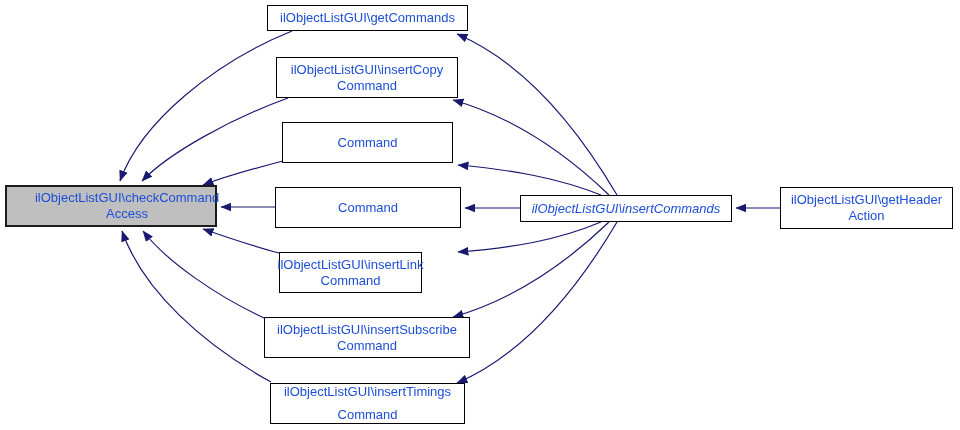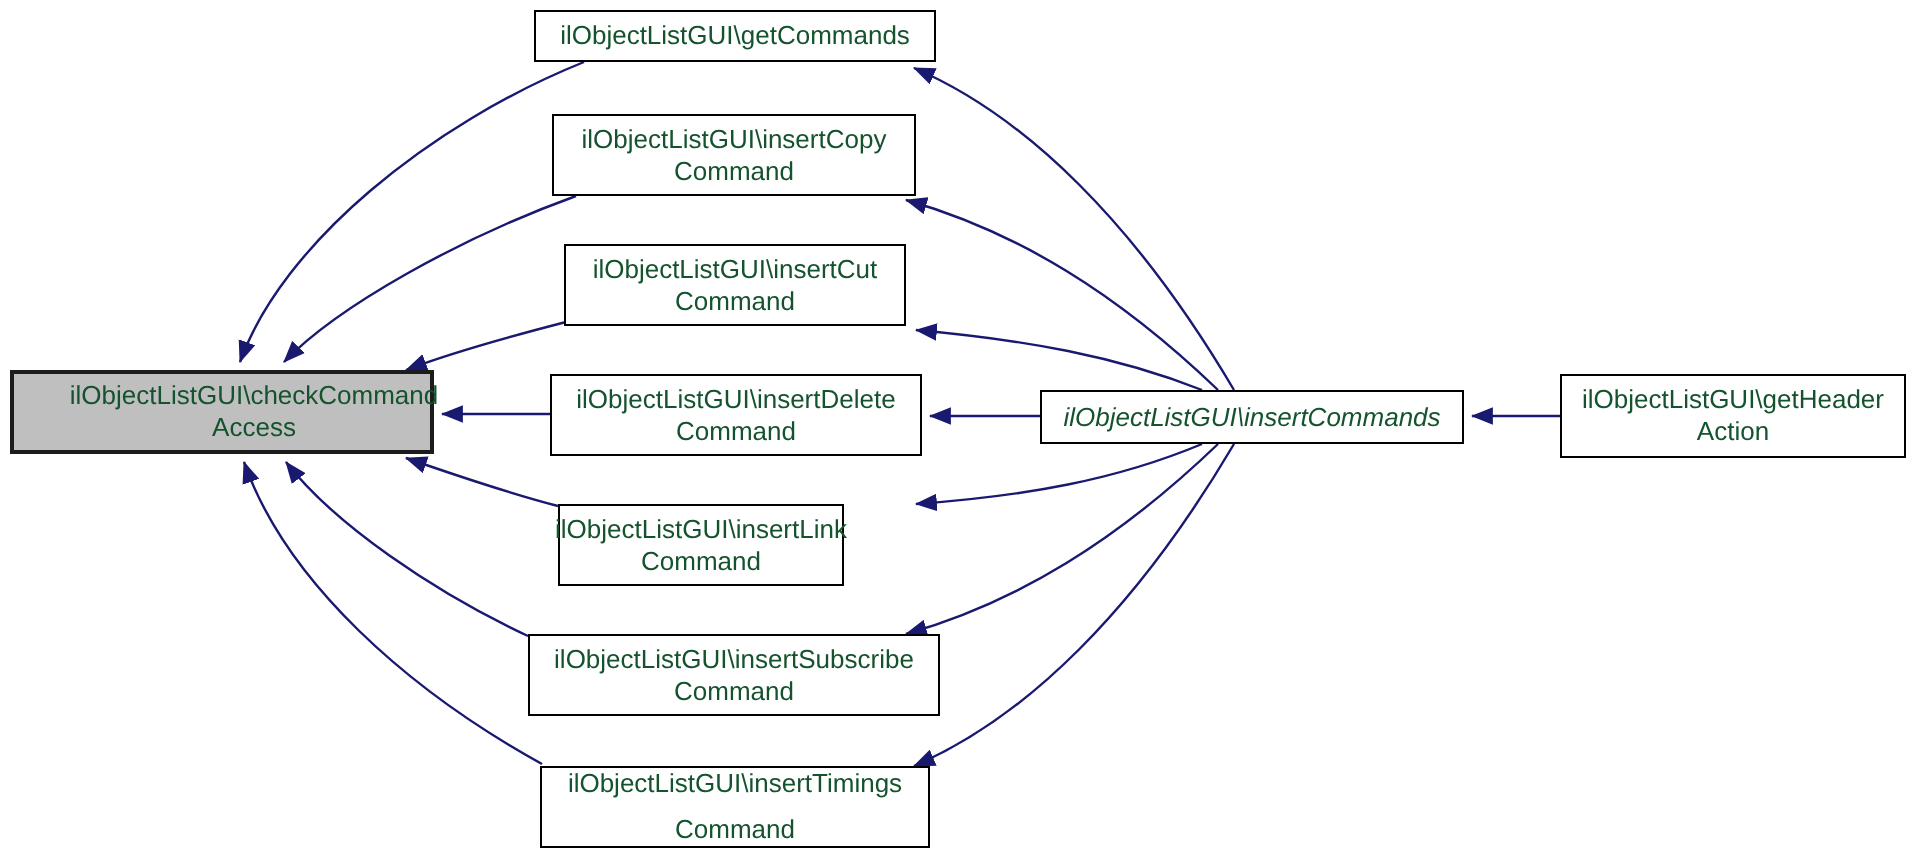--- a/index.html
+++ b/index.html
@@ -18,21 +18,21 @@
   }
   .node {
     position: absolute;
     box-sizing: border-box;
     display: flex;
     flex-direction: column;
     align-items: center;
     justify-content: center;
     border: 1.5px solid #000000;
     background: #ffffff;
-    color: #14532d;
+    color: #1d4ed8;
     font-size: 13px;
     line-height: 16px;
     text-align: center;
     white-space: nowrap;
     cursor: pointer;
   }
   .node.highlight {
     background: #bfbfbf;
     border: 2px solid #1c1c1c;
     cursor: default;
@@ -77,25 +77,23 @@
         <span>Access</span>
       </div>
       <div class="node" style="left: 267px; top: 5px; width: 201px; height: 26px;">
         <span>ilObjectListGUI\getCommands</span>
       </div>
       <div class="node" style="left: 276px; top: 57px; width: 182px; height: 41px;">
         <span>ilObjectListGUI\insertCopy</span>
         <span>Command</span>
       </div>
       <div class="node" style="left: 282px; top: 122px; width: 171px; height: 41px;">
-        <span>ilObjectListGUI\insertCut</span>
         <span>Command</span>
       </div>
       <div class="node" style="left: 275px; top: 187px; width: 186px; height: 41px;">
-        <span>ilObjectListGUI\insertDelete</span>
         <span>Command</span>
       </div>
       <div class="node" style="left: 279px; top: 252px; width: 143px; height: 41px;">
         <span>ilObjectListGUI\insertLink</span>
         <span>Command</span>
       </div>
       <div class="node" style="left: 264px; top: 317px; width: 206px; height: 41px;">
         <span>ilObjectListGUI\insertSubscribe</span>
         <span>Command</span>
       </div>

